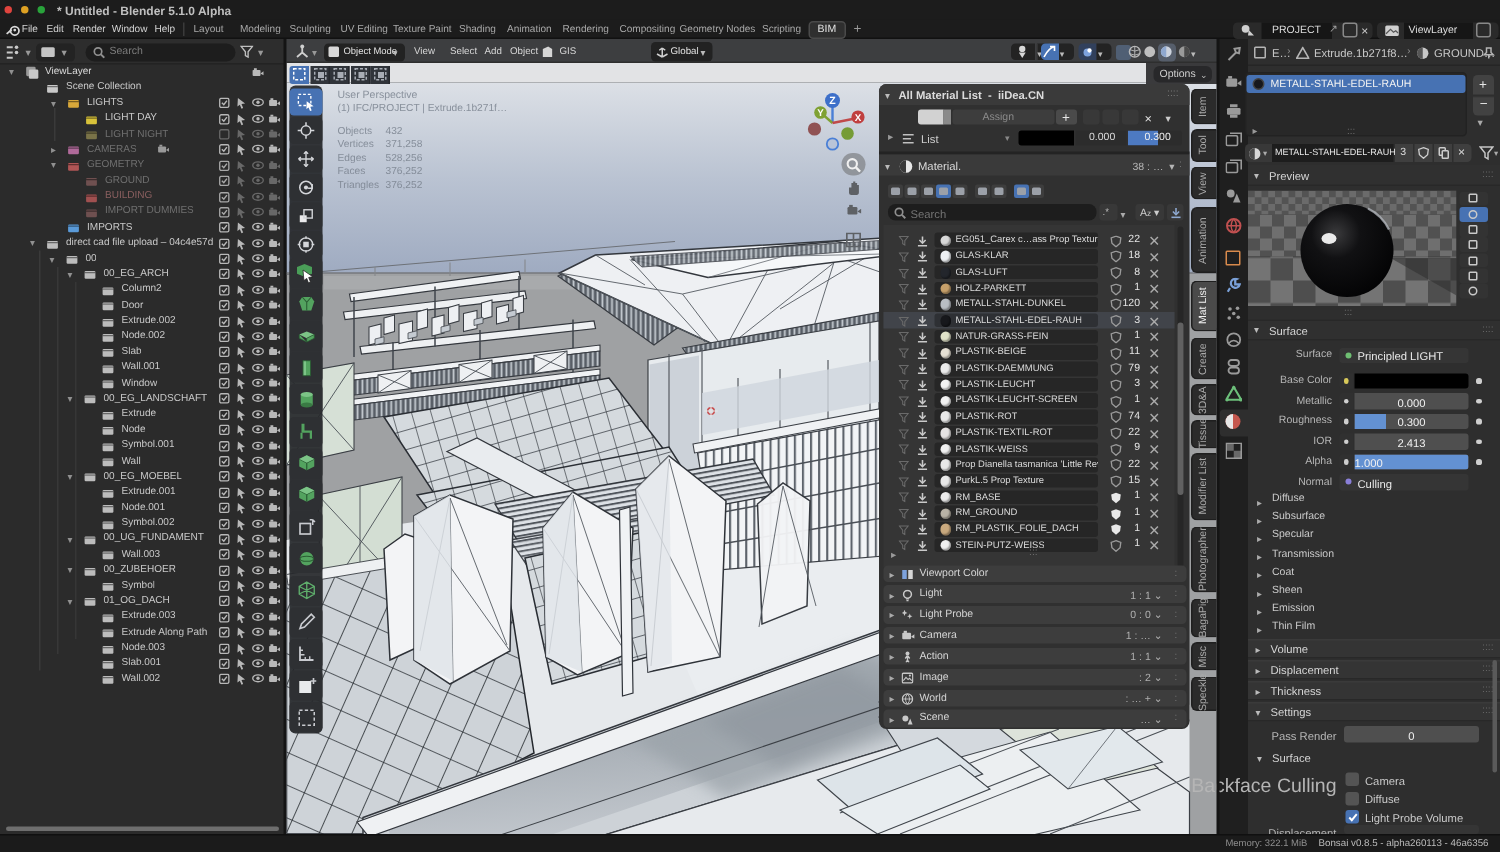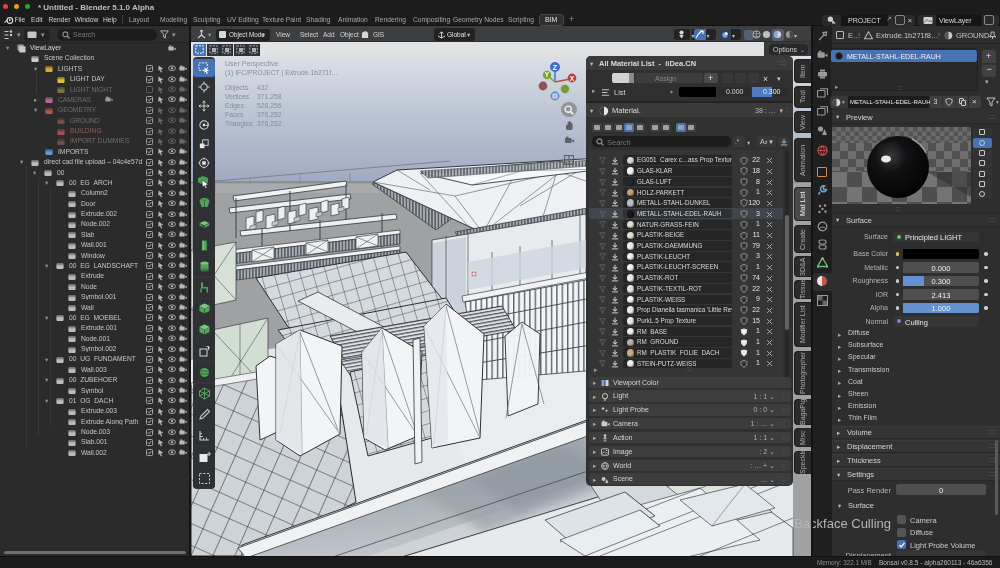--- a/index.html
+++ b/index.html
@@ -1875,21 +1875,21 @@
       <div style="position:absolute;left:0;top:0;width:0.0px;height:10.5px;background:#6391d2"></div>
     </div>
 <div class="ab txt" style="left:903px;top:290.8px;width:76px;text-align:center;font-size:7.5px;color:#f0f0f0">2.413</div>
 <div class="ab" style="left:984px;top:292.5px;width:3.5px;height:3.5px;border-radius:50%;background:#cfcfcf"></div>
 <div class="ab txt" style="left:788px;top:304.0px;width:100px;text-align:right;font-size:7px;color:#b5b5b5">Alpha</div>
 <div class="ab" style="left:893px;top:302.5px;width:9px;height:10.5px;background:#303030;border-radius:2px 0 0 2px"></div>
 <div class="ab" style="left:895.5px;top:306.0px;width:3.5px;height:3.5px;border-radius:50%;background:#cfcfcf"></div>
 <div class="ab" style="left:903px;top:302.5px;width:76px;height:10.5px;background:#4f4f4f;border-radius:0 2px 2px 0;overflow:hidden">
       <div style="position:absolute;left:0;top:0;width:76.0px;height:10.5px;background:#6391d2"></div>
     </div>
-<div class="ab txt" style="left:903px;top:304.3px;width:76px;text-align:center;font-size:7.5px;color:#f0f0f0">1.000</div>
+<div class="ab txt" style="left:903px;top:304.3px;width:76px;font-size:7.5px;color:#f0f0f0">1.000</div>
 <div class="ab" style="left:984px;top:306.0px;width:3.5px;height:3.5px;border-radius:50%;background:#cfcfcf"></div>
 <div class="ab txt" style="left:788px;top:317.5px;width:100px;text-align:right;font-size:7px;color:#b5b5b5">Normal</div>
 <div class="ab" style="left:893px;top:316px;width:86px;height:10.5px;background:#353535;border-radius:2px"></div>
 <div class="ab" style="left:897px;top:319.2px;width:4px;height:4px;border-radius:50%;background:#8a7fd8"></div>
 <div class="ab txt" style="left:905px;top:317.8px;font-size:7.5px;color:#e8e8e8">Culling</div>
 <div class="ab txt" style="left:838px;top:330.5px;font-size:6.5px;color:#aaa">▸</div>
 <div class="ab txt" style="left:848px;top:329.0px;font-size:7px;color:#cacaca">Diffuse</div>
 <div class="ab txt" style="left:838px;top:342.7px;font-size:6.5px;color:#aaa">▸</div>
 <div class="ab txt" style="left:848px;top:341.2px;font-size:7px;color:#cacaca">Subsurface</div>
 <div class="ab txt" style="left:838px;top:354.9px;font-size:6.5px;color:#aaa">▸</div>

